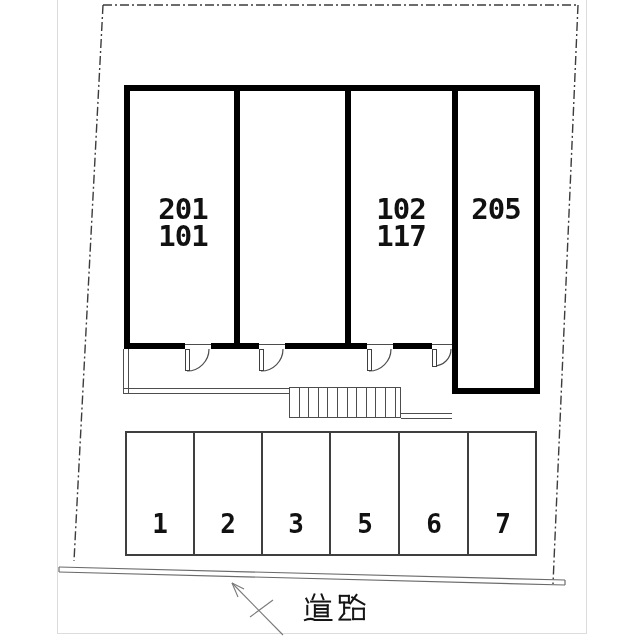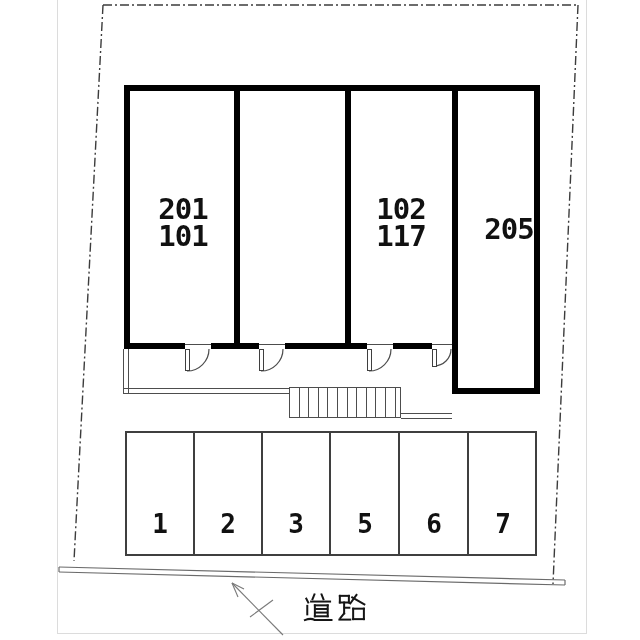--- a/index.html
+++ b/index.html
@@ -109,21 +109,21 @@
   <div class="abs door-leaf" style="left:432px;top:349px;height:18px;"></div>
 
   <div class="abs unit-label" style="left:133px;top:196px;">
     <div>201</div>
     <div>101</div>
   </div>
   <div class="abs unit-label" style="left:351px;top:196px;">
     <div>102</div>
     <div>117</div>
   </div>
-  <div class="abs unit-label" style="left:459px;top:196px;margin-top:20px;">
+  <div class="abs unit-label" style="left:446px;top:196px;">
     <div>205</div>
   </div>
 
   <div class="abs dbl-v" style="left:123px;top:349px;width:6px;height:44px;"></div>
   <div class="abs dbl-h" style="left:123px;top:388px;width:167px;height:6px;"></div>
   <div class="abs dbl-h" style="left:401px;top:413px;width:51px;height:6px;"></div>
 
   <div class="abs stairs" style="left:289px;top:387px;width:112px;height:31px;"></div>
 
   <div class="abs" style="left:125px;top:431px;width:412px;height:125px;border:2px solid #3f3f3f;"></div>

